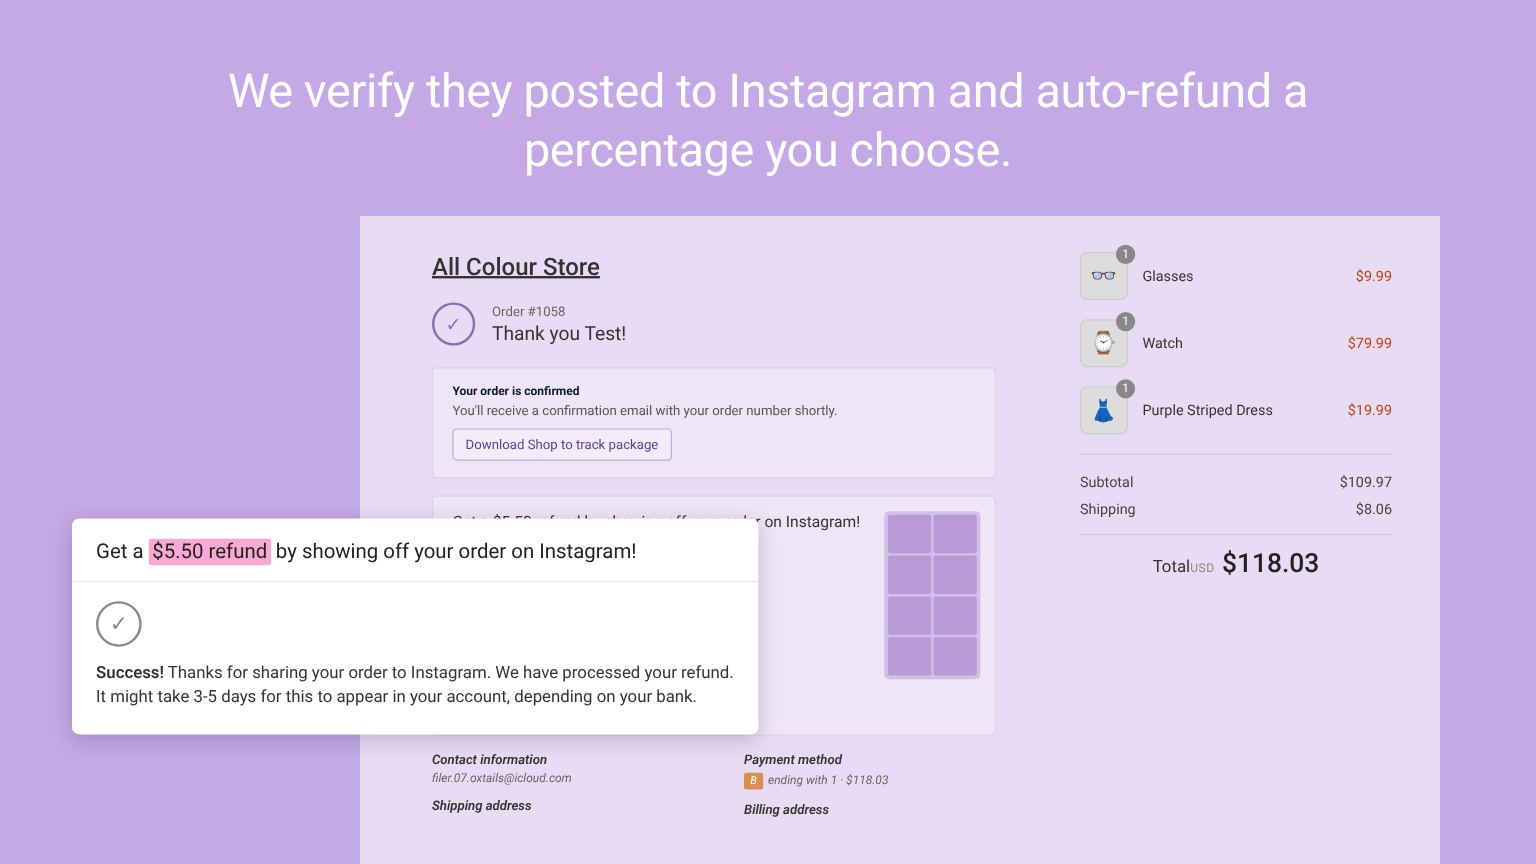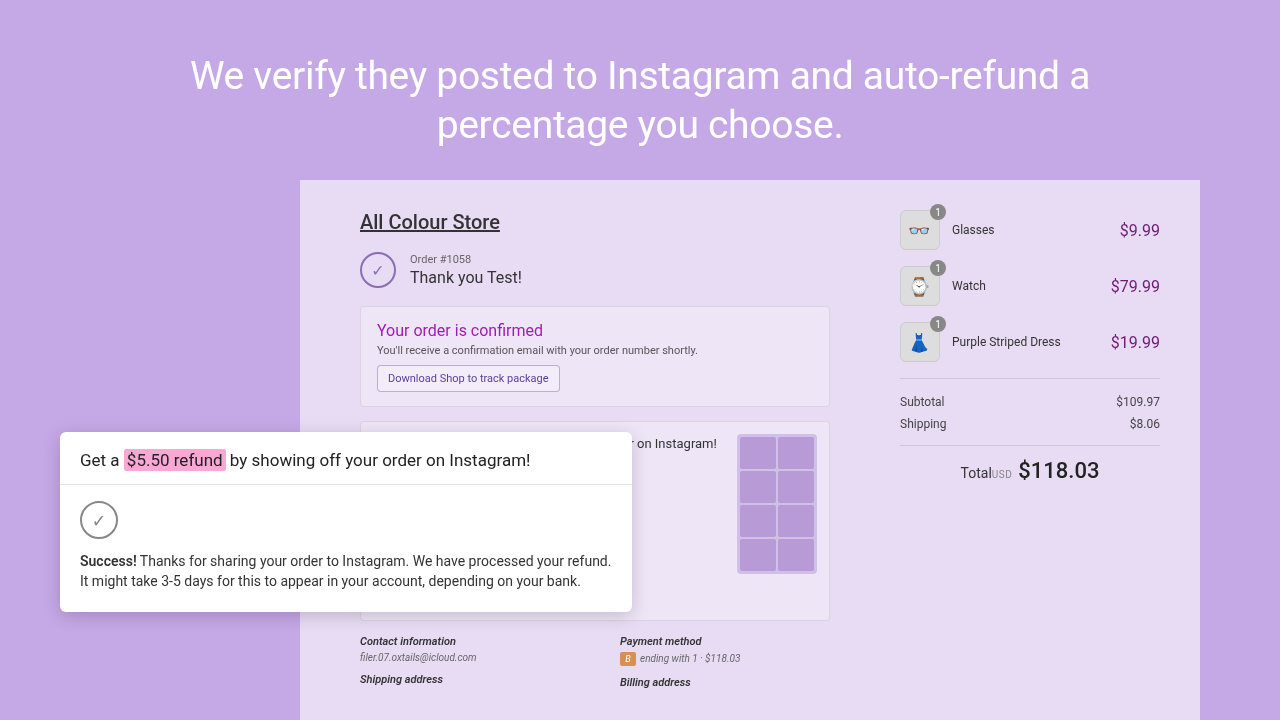--- a/index.html
+++ b/index.html
@@ -62,21 +62,21 @@
   .order-num { font-size: 11px; color: #666; }
   .thank-msg { font-size: 16px; color: #333; margin-top: 2px; }
   .card {
     background: rgba(255,255,255,0.25);
     border: 1px solid rgba(0,0,0,0.08);
     border-radius: 4px;
     padding: 14px 16px;
     margin-bottom: 14px;
     font-size: 12px;
   }
-  .card h4 { font-size: 16px; color: #a21caf; font-weight: 400; margin-bottom: 4px; }
+  .card h4 { font-size: 10px; color: #0f172a; font-weight: 700; margin-bottom: 4px; }
   .card p { color: #555; font-size: 11px; margin-bottom: 8px; }
   .dl-btn {
     display: inline-block;
     border: 1px solid rgba(100,80,160,0.4);
     border-radius: 4px;
     padding: 6px 10px;
     color: #5a3ea0;
     font-size: 11px;
     background: rgba(255,255,255,0.3);
     cursor: pointer;
@@ -106,21 +106,21 @@
     width:40px; height:40px; background:#ddd; border:1px solid #ccc;
     border-radius:6px; position:relative; display:flex; align-items:center; justify-content:center;
     font-size:18px; color:#999;
   }
   .qty-badge {
     position:absolute; top:-7px; right:-7px;
     width:16px; height:16px; background:#888; color:#fff;
     border-radius:50%; font-size:10px; display:flex; align-items:center; justify-content:center;
   }
   .item-name { font-size:12px; color:#333; flex:1; }
-  .item-price { font-size:16px; color:#701a75; }
+  .item-price { font-size:12px; color:#c2410c; }
   .sum-row { display:flex; justify-content:space-between; font-size:12px; color:#444; padding:4px 0;}
   .divider { border-top:1px solid rgba(0,0,0,0.1); margin:10px 0 12px;}
   .total-row { display:flex; justify-content:center; align-items:baseline;}
   .total-label { font-size:14px; color:#333;}
   .total-val { font-size:22px; font-weight:500; color:#222;}
   .cur { font-size:10px; color:#888; margin-right:6px; letter-spacing:0.5px;}
   
   .popout {
     position:absolute;
     left: 60px; top: 432px;

